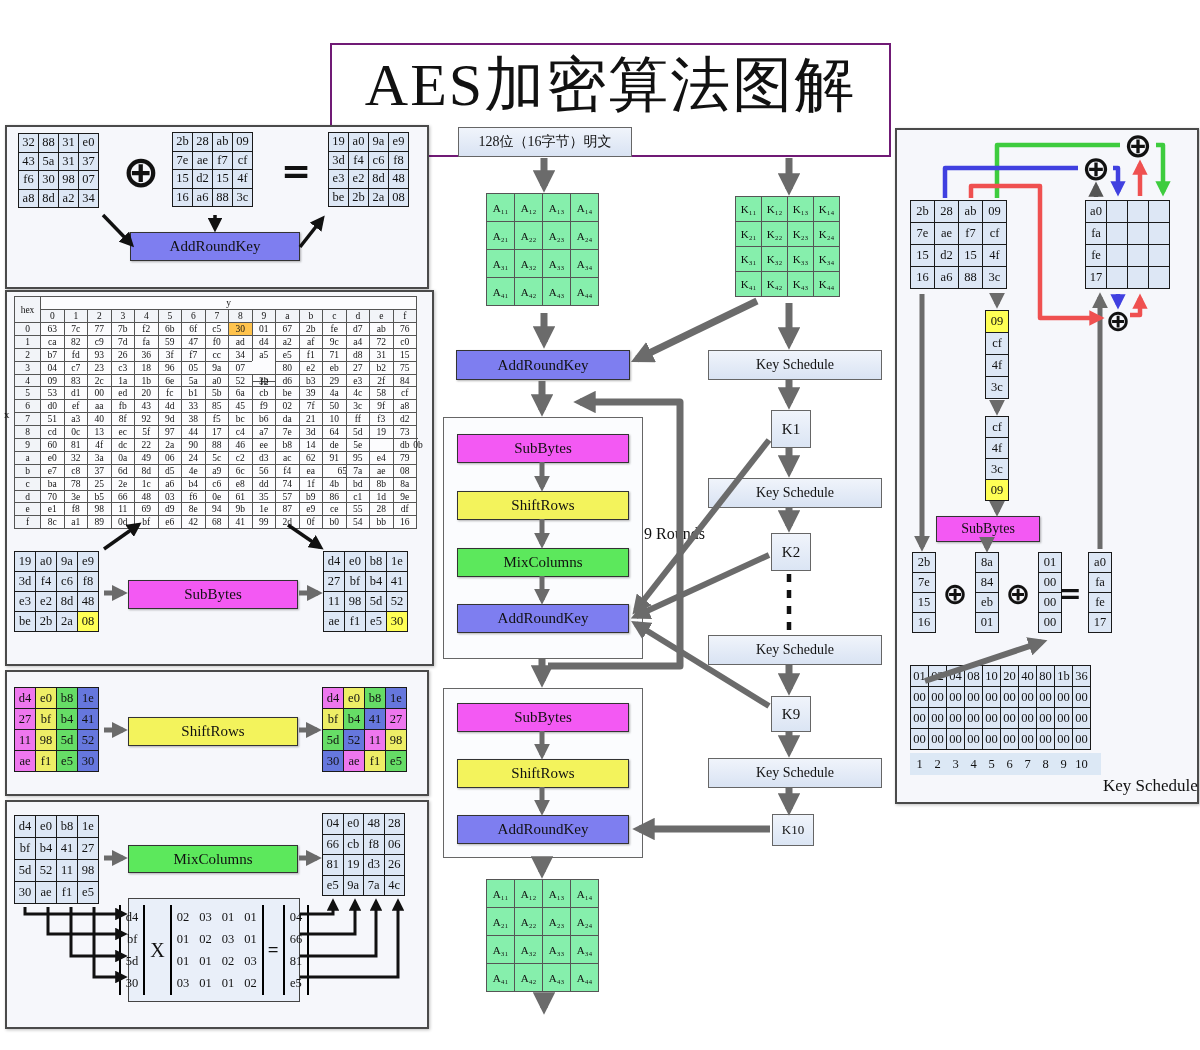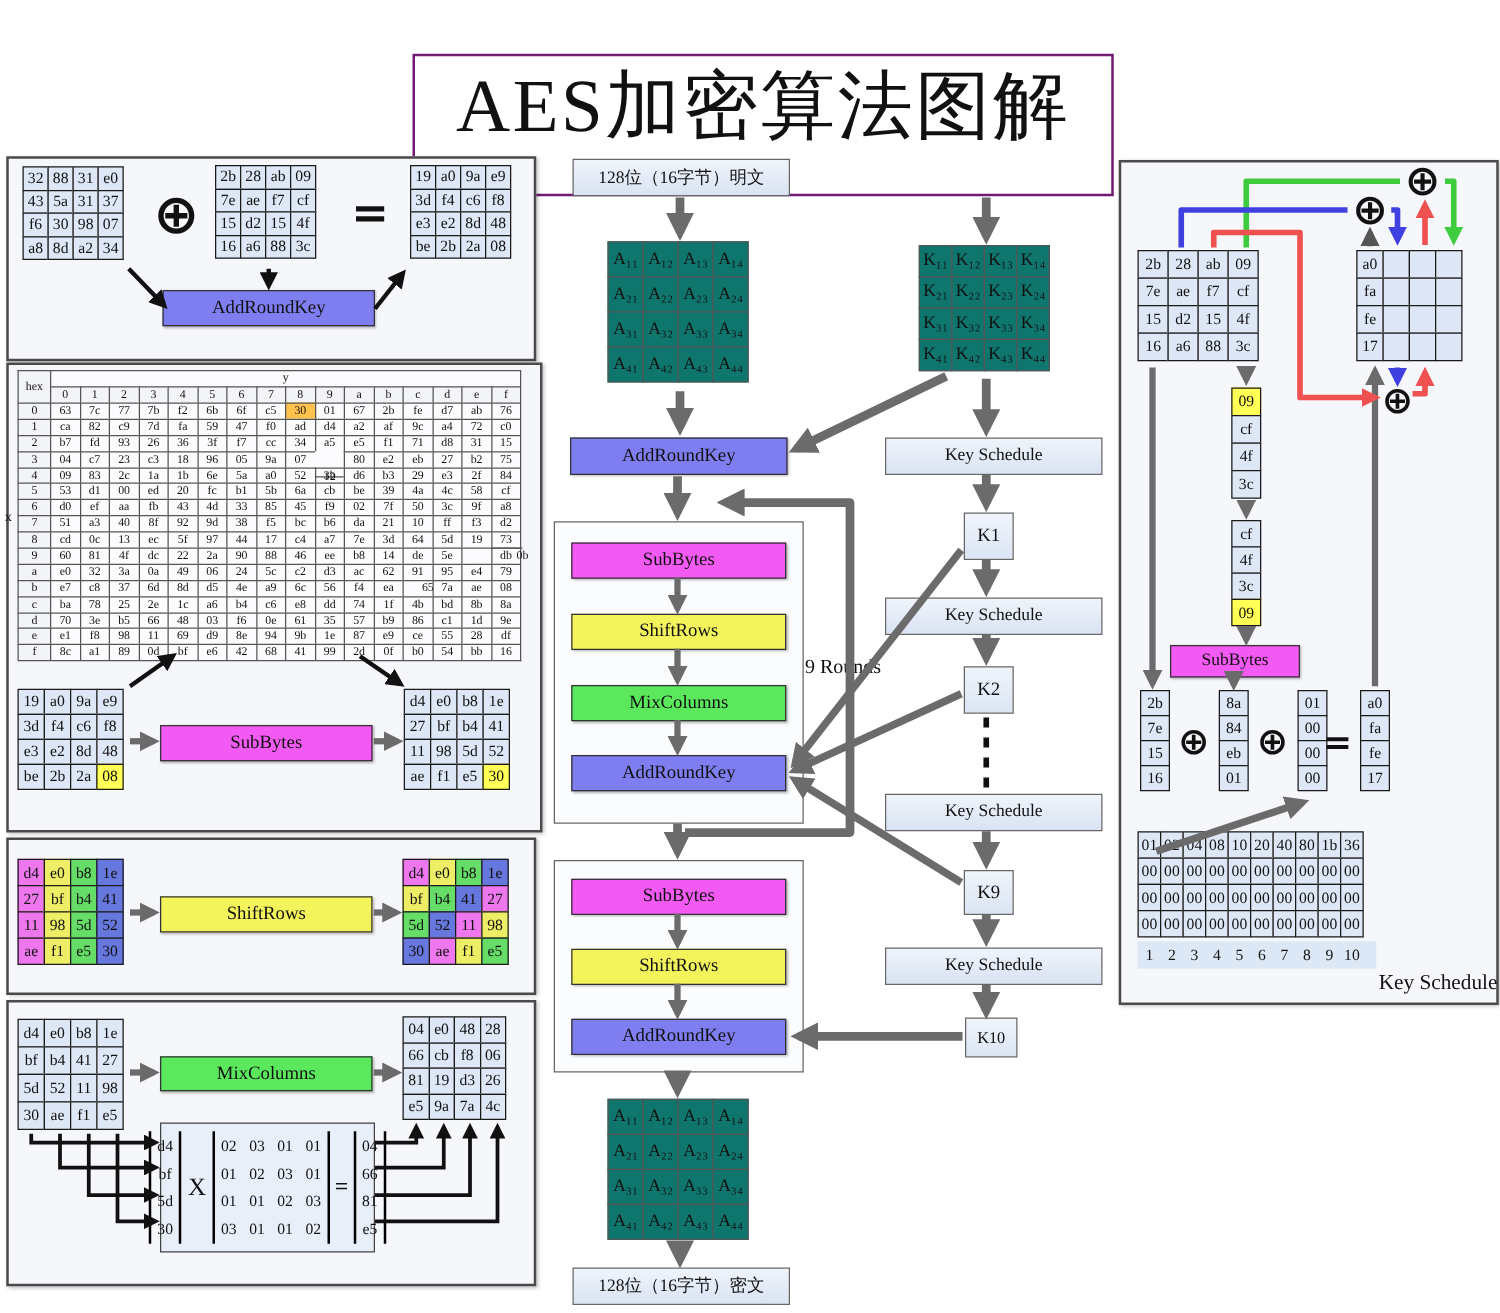--- a/index.html
+++ b/index.html
@@ -8,21 +8,21 @@
   .panel{position:absolute;background:#f6f7fb;border:2px solid #4a4a4a;box-shadow:1px 1px 3px rgba(0,0,0,.25);}
   .titlebox{position:absolute;left:330px;top:3px;width:557px;height:110px;background:#fff;
     border:2px solid #701a75;display:flex;align-items:flex-start;justify-content:center;margin-top:40px;}
   .titlebox span{font-size:60px;letter-spacing:2px;}
   .mx{position:absolute;display:flex;flex-direction:column;}
   .mx .mrow{display:flex;}
   .mx .mrow+.mrow{margin-top:-1px;}
   .mrow .mcell+.mcell{margin-left:-1px;}
   .mcell{box-sizing:border-box;width:var(--cw,22px);height:var(--ch,22px);display:flex;align-items:center;
     justify-content:center;background:#dde7f5;border:1px solid #1a1a1a;font-size:12.5px;}
-  .big .mcell{font-size:14px;background:#0f766e;border-color:#555;}
+  .big .mcell{font-size:11px;background:#86efac;border-color:#555;}
   .col{position:absolute;display:flex;flex-direction:column;}
   .col .mcell+.mcell{margin-top:-1px;}
   .col.h{flex-direction:row;}
   .col.h .mcell+.mcell{margin-top:0;margin-left:-1px;}
   .plain .mcell{border:0;background:transparent;}
   .hl-y{background:#ffff55 !important;}
   .hl-o{background:#ffc34d !important;}
   .cc-p{background:#ee77ee !important;}
   .cc-y{background:#eeee66 !important;}
   .cc-g{background:#66dd66 !important;}
@@ -708,23 +708,20 @@
         <div class="mcell">A₃₃</div>
         <div class="mcell">A₃₄</div>
       </div>
       <div class="mrow">
         <div class="mcell">A₄₁</div>
         <div class="mcell">A₄₂</div>
         <div class="mcell">A₄₃</div>
         <div class="mcell">A₄₄</div>
       </div>
     </div>
-  <div class="fbox" style="left:458px;top:1014px;width:172px;height:28px;">
-    <span>128位（16字节）密文</span>
-  </div>
 
   <div class="mx big" style="left:735px;top:196px;--cw:27px;--ch:26px;">
       <div class="mrow">
         <div class="mcell">K₁₁</div>
         <div class="mcell">K₁₂</div>
         <div class="mcell">K₁₃</div>
         <div class="mcell">K₁₄</div>
       </div>
       <div class="mrow">
         <div class="mcell">K₂₁</div>

